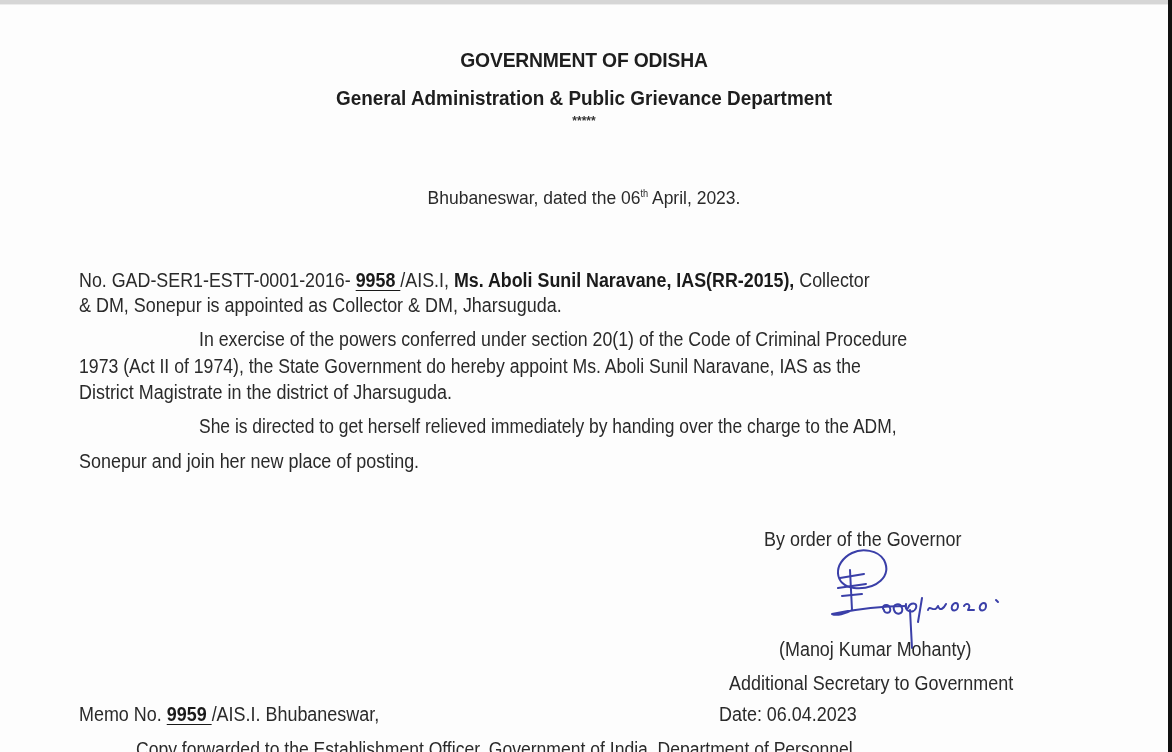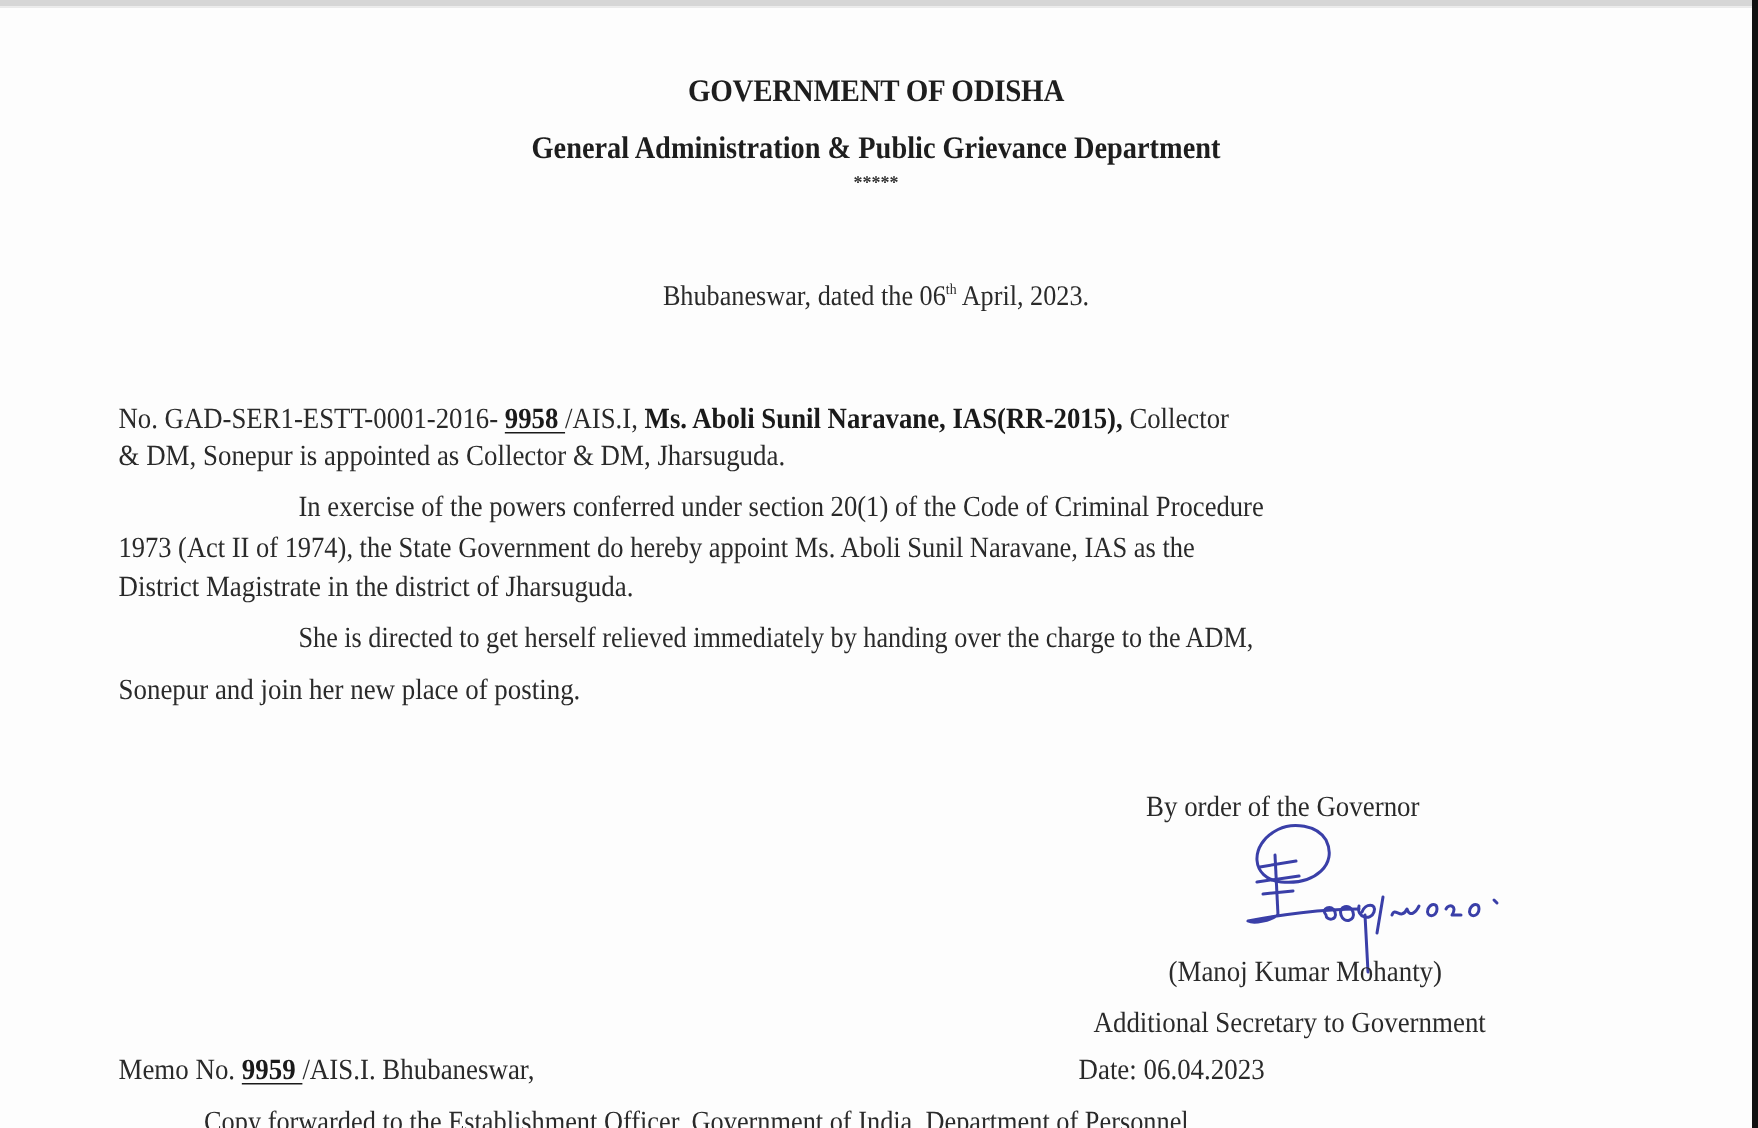--- a/index.html
+++ b/index.html
@@ -24,21 +24,21 @@
     }
     .right-edge {
       position: absolute;
       right: 0; top: 0;
       width: 4px; height: 752px;
       background: #111;
     }
     .page {
       position: absolute;
       left: 0; top: 0;
-      width: 1168px; height: 536px; font-family: Liberation Serif, serif;
+      width: 1168px; height: 536px;
     }
     .center {
       position: absolute;
       left: 0; width: 1168px;
       text-align: center;
       white-space: nowrap;
     }
     .gov-title {
       top: 48px;
       font-size: 21px;

